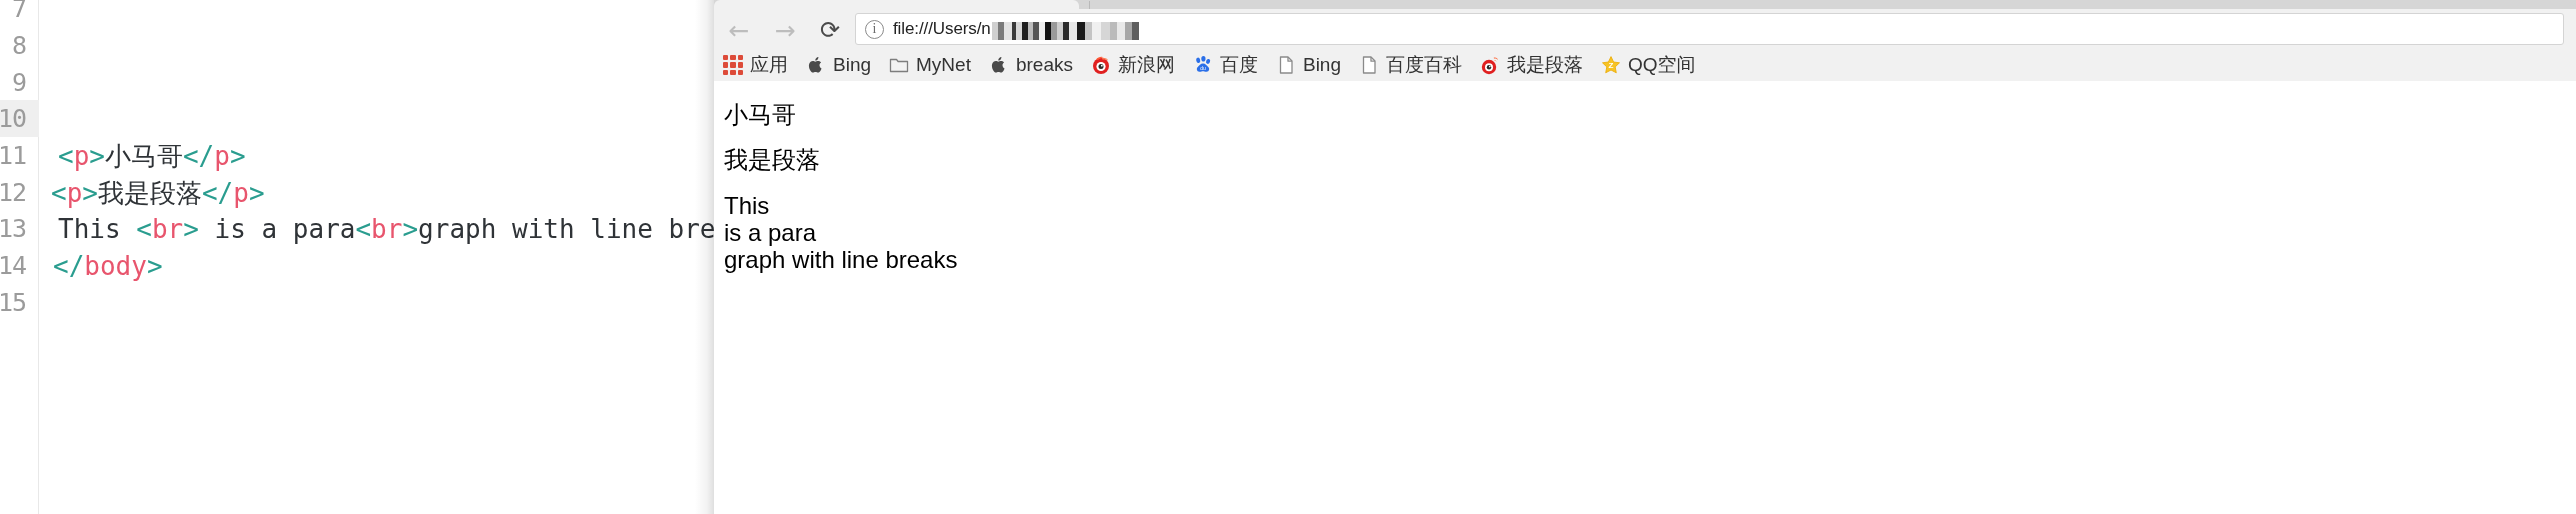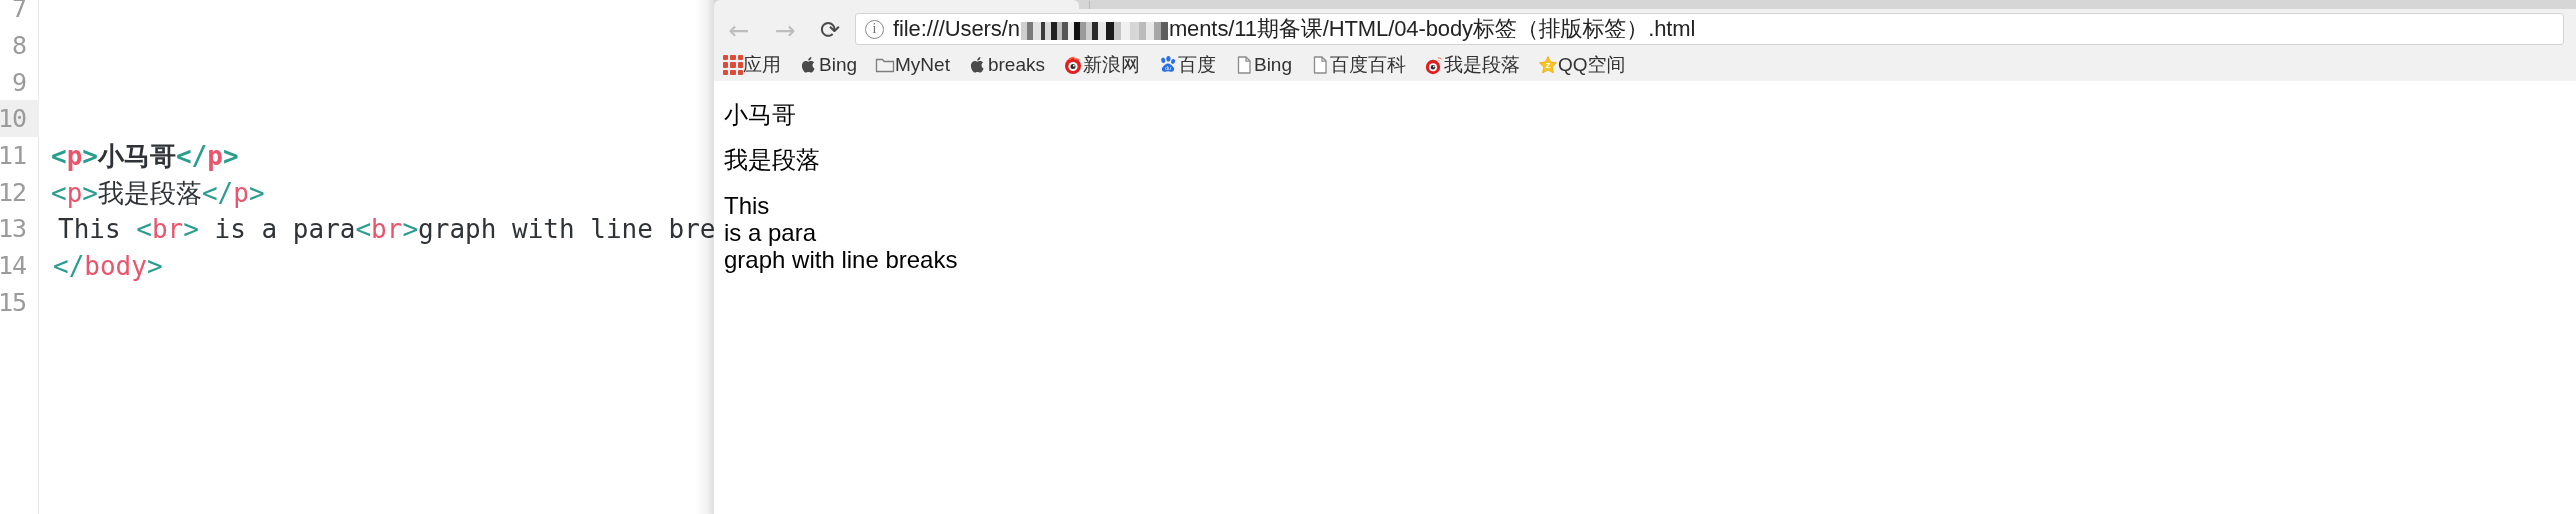--- a/index.html
+++ b/index.html
@@ -138,21 +138,21 @@
     font-size: 14px;
     font-family: "Liberation Serif", serif;
     display: flex; align-items: center; justify-content: center;
     line-height: 1;
   }
   #url-wrap {
     flex: 1 1 auto;
     margin-left: 9px;
     display: flex; align-items: center;
     font-family: "Liberation Sans", sans-serif;
-    font-size: 22px;
+    font-size: 17px;
     color: #232323;
     white-space: nowrap;
     letter-spacing: -0.1px;
   }
   #url-redact {
     display: inline-block;
     width: 147px; height: 18px;
     margin: 0 1px;
     position: relative;
     top: 2px;
@@ -177,21 +177,21 @@
   .bm {
     display: flex; align-items: center;
     height: 26px;
     padding: 0 9px;
     border-radius: 3px;
     font-family: "Liberation Sans", sans-serif;
     font-size: 19px;
     color: #333333;
     white-space: nowrap;
   }
-  .bm .lbl { }
+  .bm .lbl { margin-left: 7px; }
   .bm-ico { width: 20px; height: 20px; flex:0 0 auto; display:block; }
 
   
   .apps-grid {
     width: 20px; height: 20px;
     display: grid;
     grid-template-columns: repeat(3, 1fr);
     grid-template-rows: repeat(3, 1fr);
     gap: 2px;
   }
@@ -229,21 +229,21 @@
     <div class="ln" style="top:27px;">8</div>
     <div class="ln" style="top:64px;">9</div>
     <div class="ln" style="top:100px;">10</div>
     <div class="ln" style="top:137px;">11</div>
     <div class="ln" style="top:174px;">12</div>
     <div class="ln" style="top:210px;">13</div>
     <div class="ln" style="top:247px;">14</div>
     <div class="ln" style="top:284px;">15</div>
 
     <div id="code-lines">
-      <div class="cl" id="cl-0" style="top:138px; left:12px;font-weight:bold;"><span class="tk-brk">&lt;</span><span class="tk-tag">p</span><span class="tk-brk">&gt;</span><span class="tk-txt">小马哥</span><span class="tk-brk">&lt;/</span><span class="tk-tag">p</span><span class="tk-brk">&gt;</span></div>
+      <div class="cl" id="cl-0" style="top:138px; left:19px;"><span class="tk-brk">&lt;</span><span class="tk-tag">p</span><span class="tk-brk">&gt;</span><span class="tk-txt">小马哥</span><span class="tk-brk">&lt;/</span><span class="tk-tag">p</span><span class="tk-brk">&gt;</span></div>
       <div class="cl" id="cl-1" style="top:175px; left:12px;"><span class="tk-brk">&lt;</span><span class="tk-tag">p</span><span class="tk-brk">&gt;</span><span class="tk-txt">我是段落</span><span class="tk-brk">&lt;/</span><span class="tk-tag">p</span><span class="tk-brk">&gt;</span></div>
       <div class="cl" id="cl-2" style="top:211px; left:19px;"><span class="tk-txt">This </span><span class="tk-brk">&lt;</span><span class="tk-tag">br</span><span class="tk-brk">&gt;</span><span class="tk-txt"> is a para</span><span class="tk-brk">&lt;</span><span class="tk-tag">br</span><span class="tk-brk">&gt;</span><span class="tk-txt">graph with line breaks</span></div>
       <div class="cl" id="cl-3" style="top:248px; left:-6px;margin-left:20px;"><span class="tk-brk">&lt;/</span><span class="tk-tag">body</span><span class="tk-brk">&gt;</span></div>
     </div>
 
     <div id="editor-edge"></div>
   </div>
 
   <div id="browser">
 
@@ -255,21 +255,20 @@
     <div id="toolbar">
       <div class="navbtn" id="btn-back">←</div>
       <div class="navbtn" id="btn-fwd">→</div>
       <div class="navbtn" id="btn-reload">⟳</div>
 
       <div id="omnibox">
         <div id="info-icon">i</div>
         <div id="url-wrap">
           <span>file:///Users/n</span>
           <span id="url-redact"></span>
-          <span>ments/11期备课/HTML/04-body标签（排版标签）.html</span>
         </div>
       </div>
     </div>
 
     <div id="bookmarks">
         <div class="bm">
           <div class="apps-grid">
             <i></i>
             <i></i>
             <i></i>

